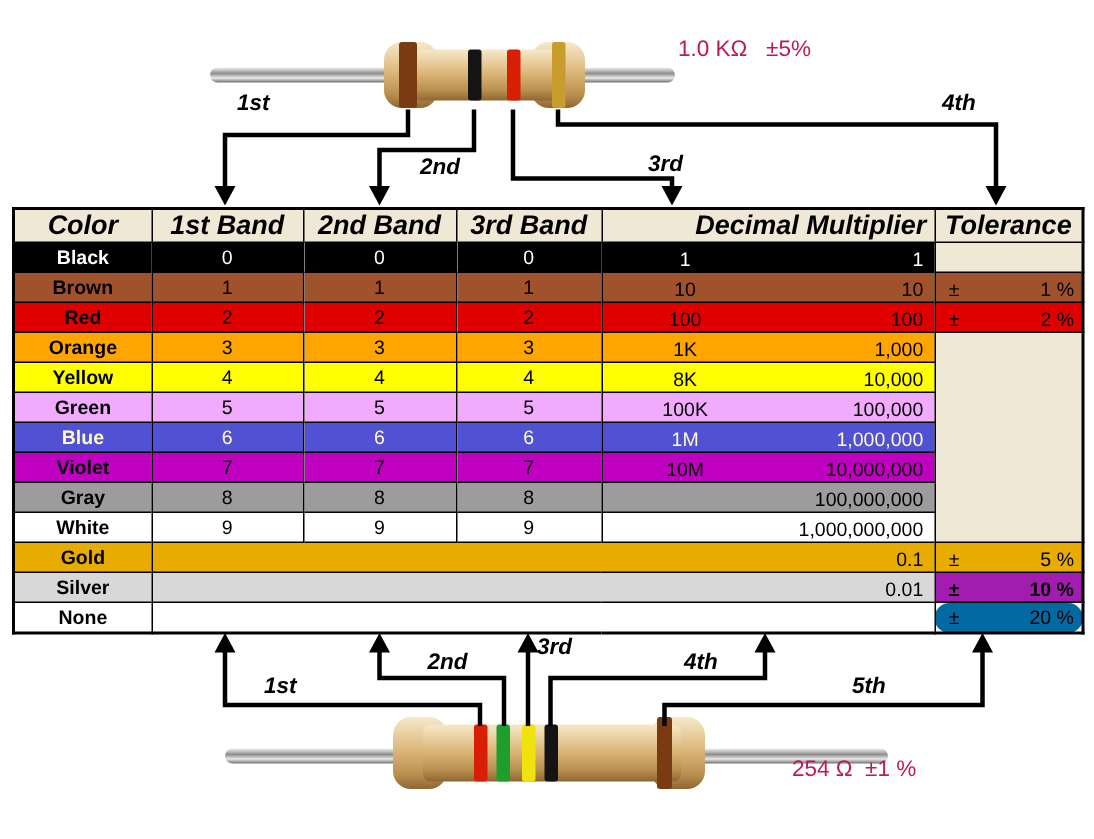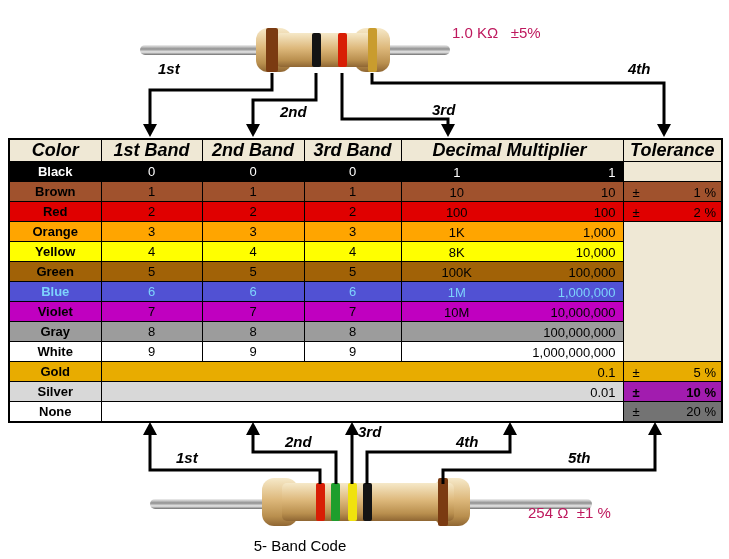--- a/index.html
+++ b/index.html
@@ -17,21 +17,21 @@
   .res-mid { border-radius:5px; }
   .res-band { position:absolute; border-radius:2px; }
   .res-value { position:absolute; font-size:15px; white-space:pre; color:#be185d; }
 
   .color-table { position:absolute; left:8px; top:138px; width:713px;
                  border-collapse:collapse; table-layout:fixed;
                  border:2px solid #000; font-size:13px; color:#000; }
   .color-table th { background:#EFE8D5; font-style:italic; font-weight:bold;
                     font-size:18px; height:21px; text-align:center;
                     border-left:1px solid #000; border-bottom:1px solid #000; }
-  .color-table th.h-mult { padding-right:5px; }
+  .color-table th.h-mult { text-align:right; padding-right:5px; }
   .color-table td { height:20px; border-left:1px solid #000; border-top:1px solid #000;
                     vertical-align:middle; overflow:hidden; }
   .color-table th:first-child, .color-table td:first-child { border-left:none; }
   .c-name { font-weight:bold; text-align:center; }
   .c-band { text-align:center; }
   .c-mult .m-short { display:inline-block; width:50%; text-align:center; vertical-align:middle; }
   .c-mult .m-full  { display:inline-block; width:50%; text-align:right; padding-right:7px; vertical-align:middle; }
   .c-tol .pm { display:inline-block; width:32%; padding-left:9px; vertical-align:middle; }
   .c-tol .tv { display:inline-block; width:68%; text-align:right; padding-right:5px; vertical-align:middle; }
 
@@ -113,28 +113,28 @@
           <td class="c-mult"><span class="m-short">1K</span><span class="m-full">1,000</span></td>
           <td class="c-tol" rowspan="7" style="background: rgb(239, 232, 213);"></td>
         </tr>
         <tr style="background: rgb(255, 255, 0); color: rgb(0, 0, 0);">
           <td class="c-name">Yellow</td>
           <td class="c-band">4</td>
           <td class="c-band">4</td>
           <td class="c-band">4</td>
           <td class="c-mult"><span class="m-short">8K</span><span class="m-full">10,000</span></td>
         </tr>
-        <tr style="background: #a16207; color: rgb(0, 0, 0);">
+        <tr style="background: #f0abfc; color: rgb(0, 0, 0);">
           <td class="c-name">Green</td>
           <td class="c-band">5</td>
           <td class="c-band">5</td>
           <td class="c-band">5</td>
           <td class="c-mult"><span class="m-short">100K</span><span class="m-full">100,000</span></td>
         </tr>
-        <tr style="background: rgb(81, 81, 211); color: #7dd3fc; padding-left: 20px;">
+        <tr style="background: rgb(81, 81, 211); color: #fef9c3; padding-left: 20px;">
           <td class="c-name">Blue</td>
           <td class="c-band">6</td>
           <td class="c-band">6</td>
           <td class="c-band">6</td>
           <td class="c-mult"><span class="m-short">1M</span><span class="m-full">1,000,000</span></td>
         </tr>
         <tr style="background: rgb(192, 0, 192); color: #000000;">
           <td class="c-name">Violet</td>
           <td class="c-band">7</td>
           <td class="c-band">7</td>
@@ -161,40 +161,39 @@
           <td class="c-tol" style="background: rgb(232, 172, 0); color: rgb(0, 0, 0);"><span class="pm">±</span><span class="tv">5 %</span></td>
         </tr>
         <tr style="background: rgb(216, 216, 216); color: rgb(0, 0, 0);">
           <td class="c-name">Silver</td>
           <td class="c-mult" colspan="4"><span class="m-short"></span><span class="m-full">0.01</span></td>
           <td class="c-tol" style="background: #a21caf; color: rgb(0, 0, 0); font-weight: bold;"><span class="pm">±</span><span class="tv">10 %</span></td>
         </tr>
         <tr style="background: rgb(255, 255, 255); color: rgb(0, 0, 0);">
           <td class="c-name">None</td>
           <td class="c-mult" colspan="4"><span class="m-short"></span><span class="m-full"></span></td>
-          <td class="c-tol" style="background: #737373; color: rgb(0, 0, 0);"><span class="pm">±</span><span class="tv">20 %</span></td>
+          <td class="c-tol" style="background: #0369a1; color: rgb(0, 0, 0); border-radius: 10px;"><span class="pm">±</span><span class="tv">20 %</span></td>
         </tr>
       </tbody>
   </table>
 
   <div>
     <div class="lead" style="left:150px; top:499px; width:442px;"></div>
     <div class="res-cap" style="left:262px; top:478px; width:36px; height:48px;"></div>
     <div class="res-cap" style="left:434px; top:478px; width:36px; height:48px;"></div>
     <div class="res-mid" style="left:282px; top:483px; width:172px; height:38px;"></div>
     <div class="res-band" style="left: 316px; top: 483px; width: 9px; height: 38px; background: rgb(216, 30, 5);"></div>
     <div class="res-band" style="left: 331px; top: 483px; width: 9px; height: 38px; background: rgb(30, 158, 44);"></div>
     <div class="res-band" style="left: 348px; top: 483px; width: 9px; height: 38px; background: rgb(240, 226, 14);"></div>
     <div class="res-band" style="left: 363px; top: 483px; width: 9px; height: 38px; background: rgb(20, 20, 20);"></div>
     <div class="res-band" style="left: 438px; top: 478px; width: 10px; height: 48px; background: rgb(123, 59, 18);"></div>
   </div>
 
   <div class="res-value" style="left:528px; top:504px;">254 Ω  ±1 %</div>
 
-  <div class="title" style="left:220px; top:537px; width:160px;">5- Band Code</div>
 
   <div class="arrow-label" style="left:176px; top:449px;">1st</div>
   <div class="arrow-label" style="left:285px; top:433px;">2nd</div>
   <div class="arrow-label" style="left:358px; top:423px;">3rd</div>
   <div class="arrow-label" style="left:456px; top:433px;">4th</div>
   <div class="arrow-label" style="left:568px; top:449px;">5th</div>
 
   <svg class="overlay" width="729" height="559" viewBox="0 0 729 559">
     <g stroke="#000" stroke-width="3" fill="none">
       <polyline points="272,73 272,90 150,90 150,126"></polyline>

